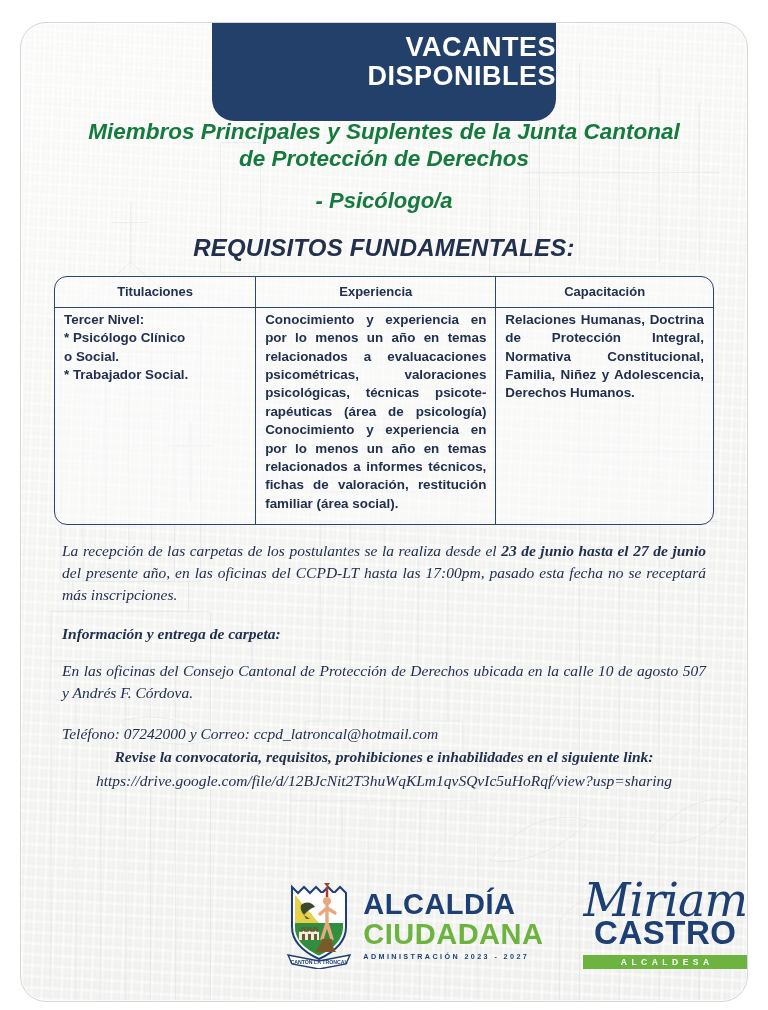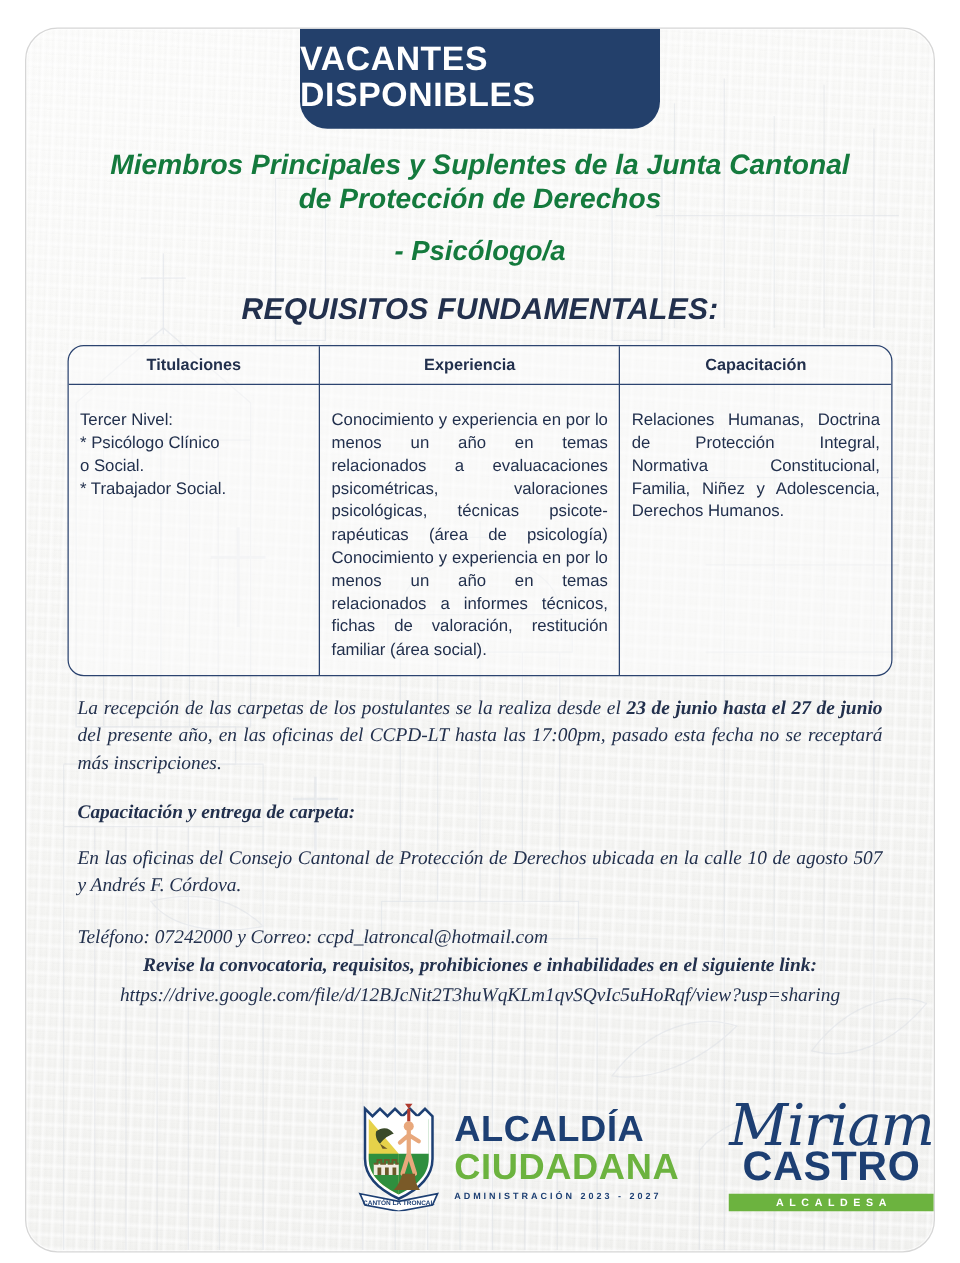--- a/index.html
+++ b/index.html
@@ -50,25 +50,25 @@
     opacity: 0.55;
     pointer-events: none;
   }
 
   
   .banner {
     position: absolute;
     left: 50%;
     transform: translateX(-50%);
     top: 0;
-    width: 288px;
+    width: 344px;
     background: #23406b;
     border-radius: 0 0 22px 22px;
-    padding: 10px 0 12px 0;
-    text-align: left;
+    padding: 10px 0 30px 0;
+    text-align: right;
     z-index: 4;
   }
   .banner-line {
     color: #ffffff;
     font-weight: bold;
     font-size: 27px;
     line-height: 1.07;
     letter-spacing: 0.5px;
   }
 
@@ -132,25 +132,25 @@
   }
   .head-row .cell {
     text-align: center;
     font-weight: bold;
     font-size: 13px;
     padding: 7px 6px 8px 6px;
     border-bottom: 1.6px solid #2c4470;
   }
   .body-row .cell {
     font-size: 13.4px;
-    font-weight: normal;
+    font-weight: bold;
     line-height: 1.37;
     text-align: justify;
     text-justify: inter-word;
-    padding-top: 19px;
+    padding-top: 3px;
     padding-bottom: 11px;
   }
   .cell.c1 { width: 30.5%; border-right: 1.6px solid #2c4470; }
   .cell.c2 { width: 36.5%; border-right: 1.6px solid #2c4470; }
   .cell.c3 { width: 33%; }
   .body-row .cell.c1 { text-align: left; }
   .cell .ln { display: block; }
 
   
   .body-text {
@@ -310,21 +310,21 @@
         </div>
         <div class="cell c2">Conocimiento y experiencia en por lo menos un año en temas relacionados a evaluacaciones psicométricas, valoraciones psicológicas, técnicas psicote-rapéuticas (área de psicología) Conocimiento y experiencia en por lo menos un año en temas relacionados a informes técnicos, fichas de valoración, restitución familiar (área social).</div>
         <div class="cell c3">Relaciones Humanas, Doctrina de Protección Integral, Normativa Constitucional, Familia, Niñez y Adolescencia, Derechos Humanos.</div>
       </div>
     </div>
   </div>
 
   <div class="body-text">
     <div class="p"><span>La recepción de las carpetas de los postulantes se la realiza desde el </span><b>23 de junio hasta el 27 de junio</b><span> del presente año, en las oficinas del CCPD-LT hasta las 17:00pm, pasado esta fecha no se receptará más inscripciones.</span></div>
 
-    <div class="p sub">Capacitación y entrega de carpeta:</div>
+    <div class="p sub">Información y entrega de carpeta:</div>
 
     <div class="p">En las oficinas del Consejo Cantonal de Protección de Derechos ubicada en la calle 10 de agosto 507 y Andrés F. Córdova.</div>
 
     <div class="p tel">Teléfono: 07242000 y Correo: ccpd_latroncal@hotmail.com</div>
 
     <div class="p link-head">Revise  la convocatoria, requisitos, prohibiciones e inhabilidades en el siguiente link:</div>
 
     <div class="p url">https://drive.google.com/file/d/12BJcNit2T3huWqKLm1qvSQvIc5uHoRqf/view?usp=sharing</div>
   </div>
 

